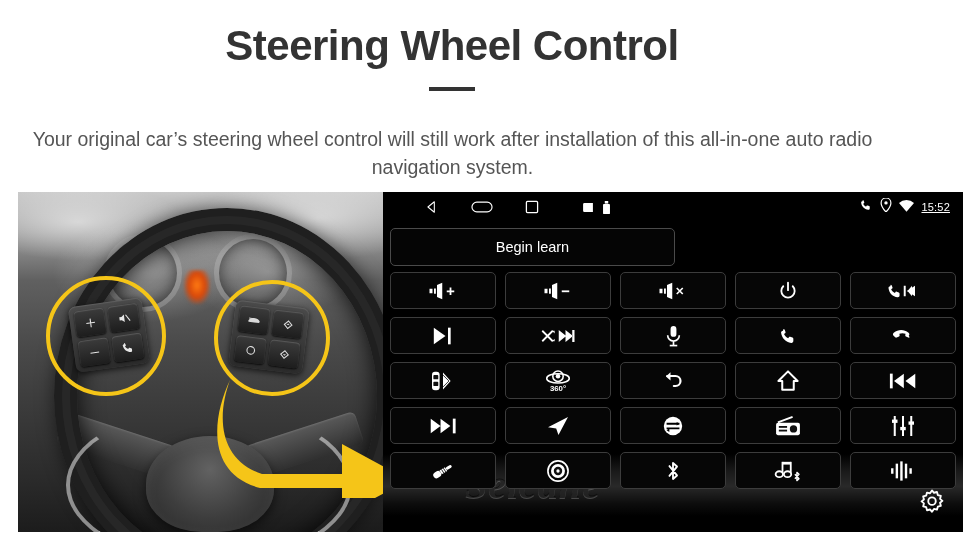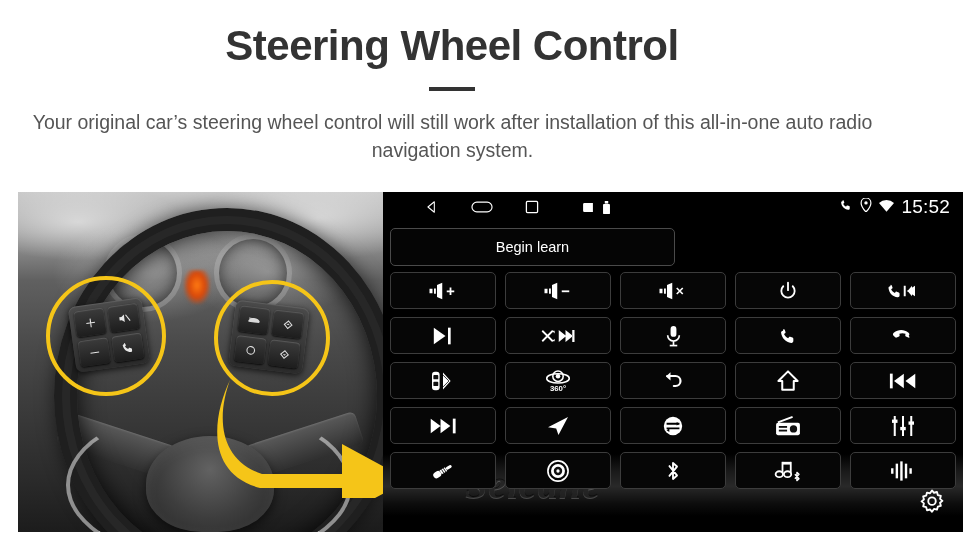--- a/index.html
+++ b/index.html
@@ -36,21 +36,21 @@
   .title-rule {
     width: 46px;
     height: 4px;
     background: #333333;
     margin: 19px auto 0 auto;
   }
   .subtitle {
     font-size: 19.5px;
     color: #555555;
     line-height: 1.45;
-    margin: 17px auto 0 auto;
+    margin: 34px auto 0 auto;
     width: 905px;
     text-align: center;
   }
 
   
   .media {
     position: absolute;
     left: 18px;
     top: 192px;
     width: 945px;
@@ -222,23 +222,24 @@
     margin-left: 44px;
   }
   .sb-right {
     margin-left: auto;
     margin-right: 13px;
     display: flex;
     align-items: center;
     gap: 7px;
   }
   .sb-time {
-    font-size: 19px;
+    font-size: 11px;
     color: #ffffff;
     letter-spacing: 0.2px;
+    text-decoration: underline;
   }
   .sb-icon, .sb-nav svg, .sb-sys svg { display: block; }
 
   .begin-learn {
     position: relative;
     z-index: 3;
     margin: 6px 10px 0 7px;
     height: 36px;
     width: 283px;
     background: #050505;

